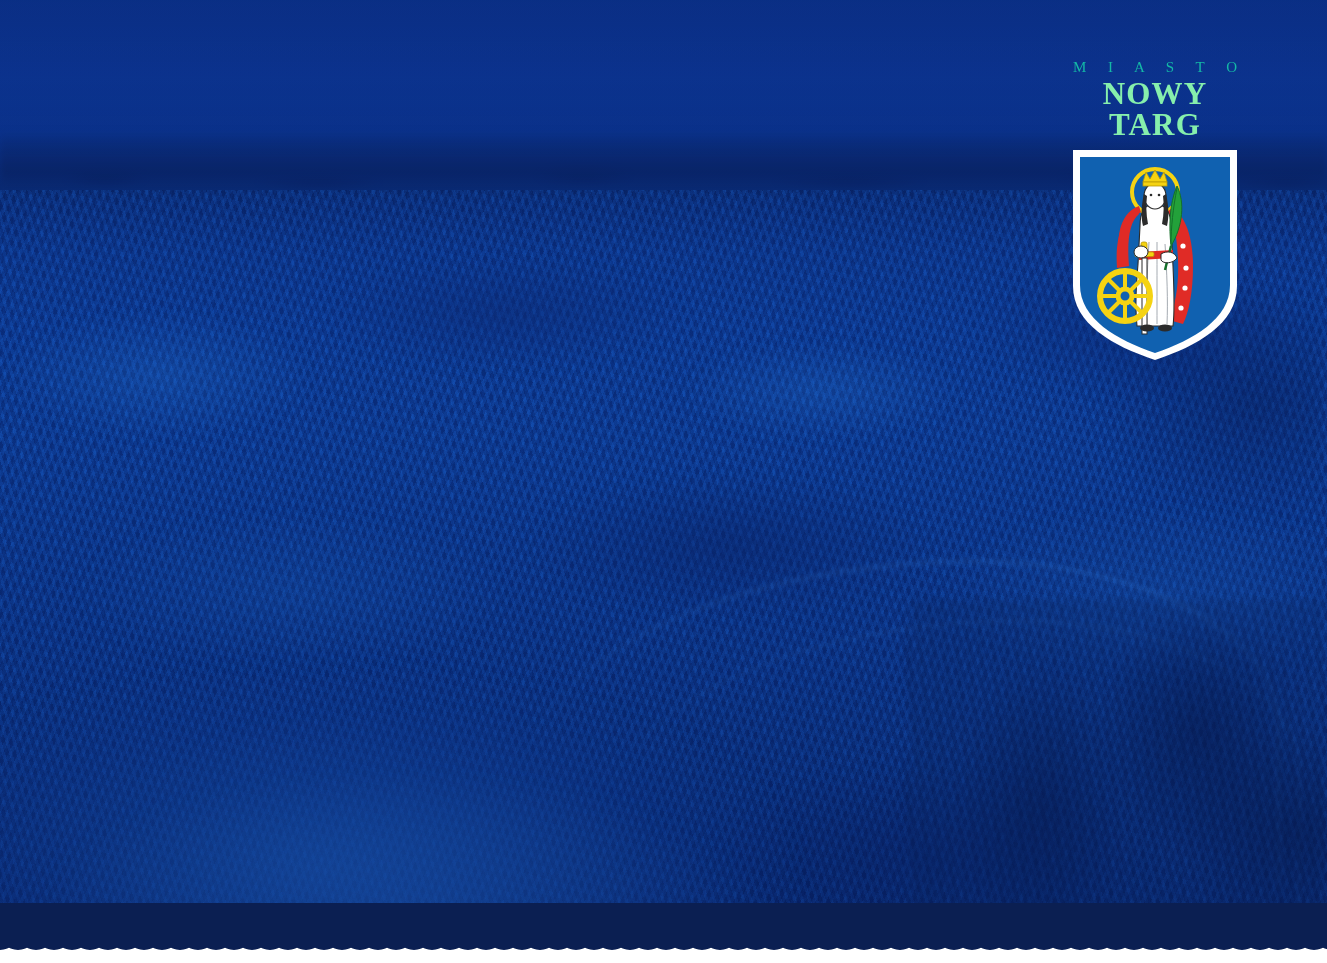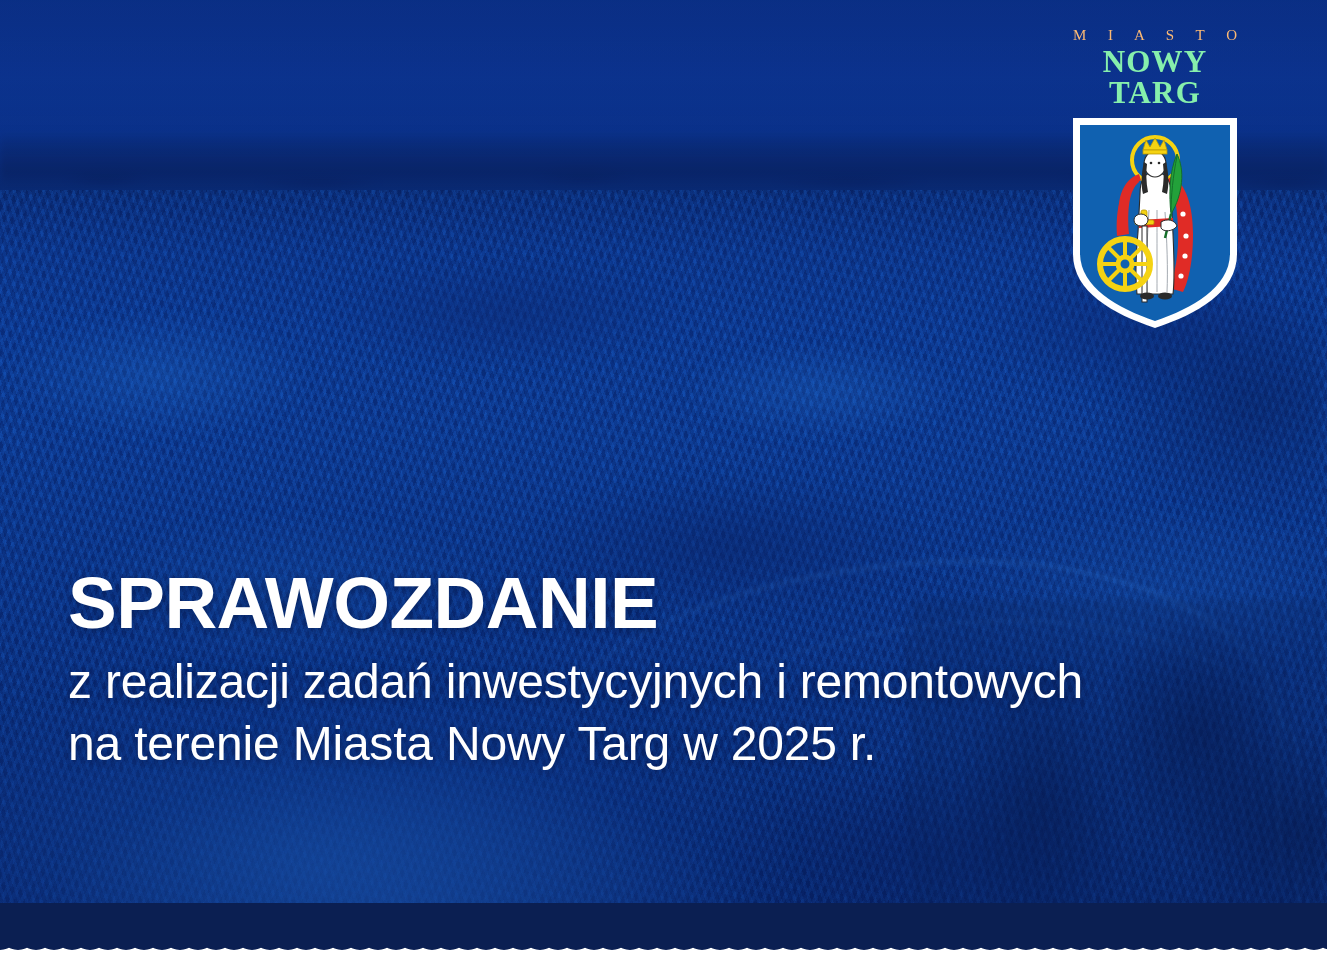--- a/index.html
+++ b/index.html
@@ -144,26 +144,27 @@
     background:linear-gradient(180deg, rgba(16,70,180,.22) 0%, rgba(14,62,165,.10) 40%, rgba(10,44,128,.25) 100%);
   }
 
   
   .brand{
     position:absolute; top:28px; right:72px;
     width:200px; text-align:center; z-index:6;
   }
   .brand-miasto{
     font-family:"Liberation Serif", serif;
-    color:#fdba74;
+    color:#14b8a6;
     font-size:15px;
     letter-spacing:9px;
     text-indent:9px;
     line-height:1;
     margin-bottom:3px;
+    margin-top:32px;
   }
   .brand-name{
     font-family:"Liberation Serif", serif;
     color:#86efac;
     font-weight:bold;
     font-size:31px;
     letter-spacing:1.2px;
     line-height:1;
   }
   .crest{
@@ -293,25 +294,20 @@
           <path d="M74 132 L61 145"></path>
             <path d="M51 155 L38 168"></path>
         </g>
       </g>
 
       <ellipse cx="78" cy="182" rx="7" ry="3.6" fill="#2b2b2b"></ellipse>
       <ellipse cx="96" cy="182" rx="7" ry="3.6" fill="#2b2b2b"></ellipse>
     </svg>
   </div>
 
-  <div class="headline">
-    <div class="h-title">SPRAWOZDANIE</div>
-    <div class="h-sub">z realizacji zadań inwestycyjnych i remontowych</div>
-    <div class="h-sub" style="margin-top:0">na terenie Miasta Nowy Targ w 2025 r.</div>
-  </div>
 
   <div class="folk">
     <svg viewBox="0 0 1327 60" preserveAspectRatio="none" aria-hidden="true">
       <defs>
         <pattern id="folkTile" x="0" y="0" width="36" height="60" patternUnits="userSpaceOnUse">
 
           <rect x="0" y="26" width="36" height="34" fill="#ffffff"></rect>
 
           <circle cx="0" cy="28" r="19" fill="#0b1f52"></circle>
           <circle cx="36" cy="28" r="19" fill="#0b1f52"></circle>

